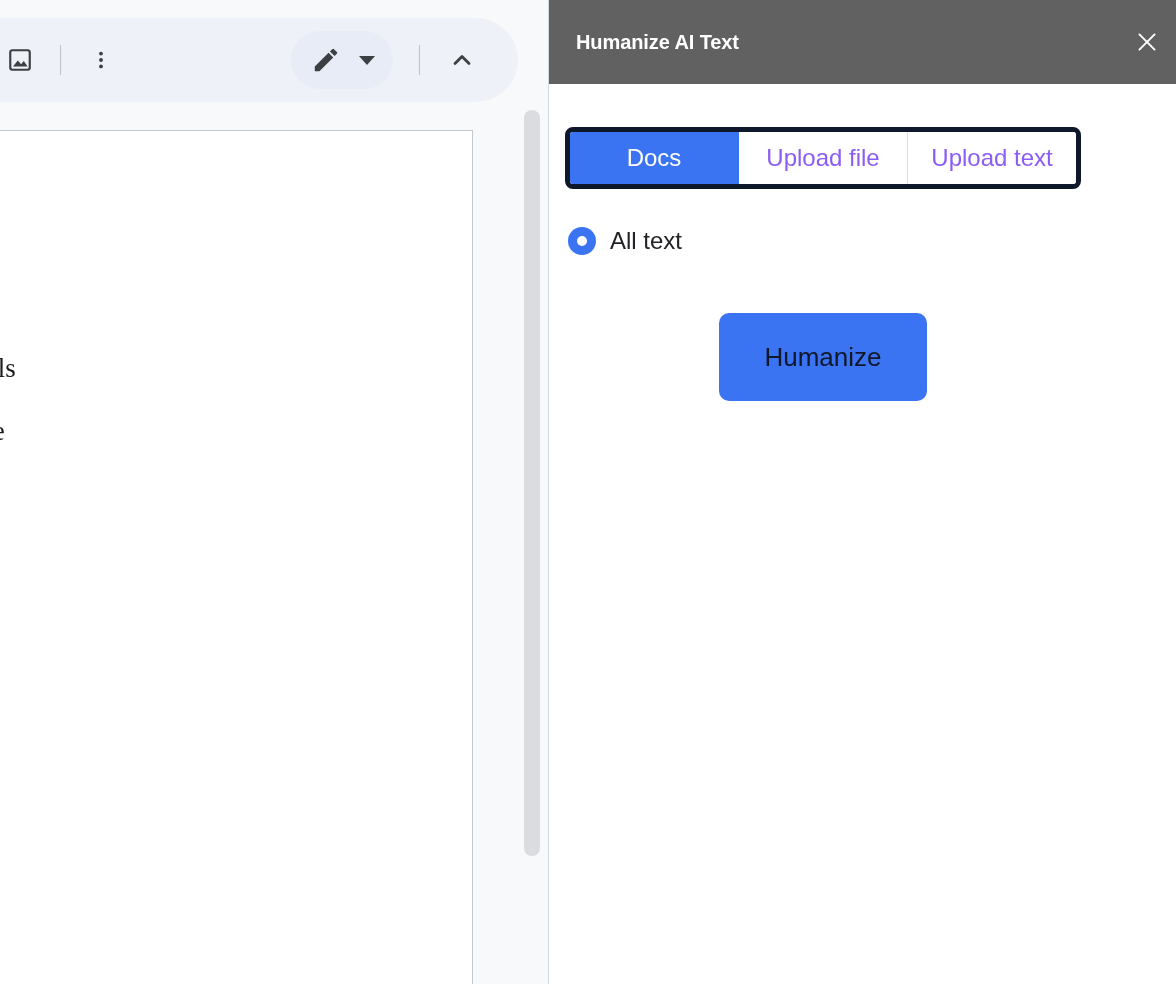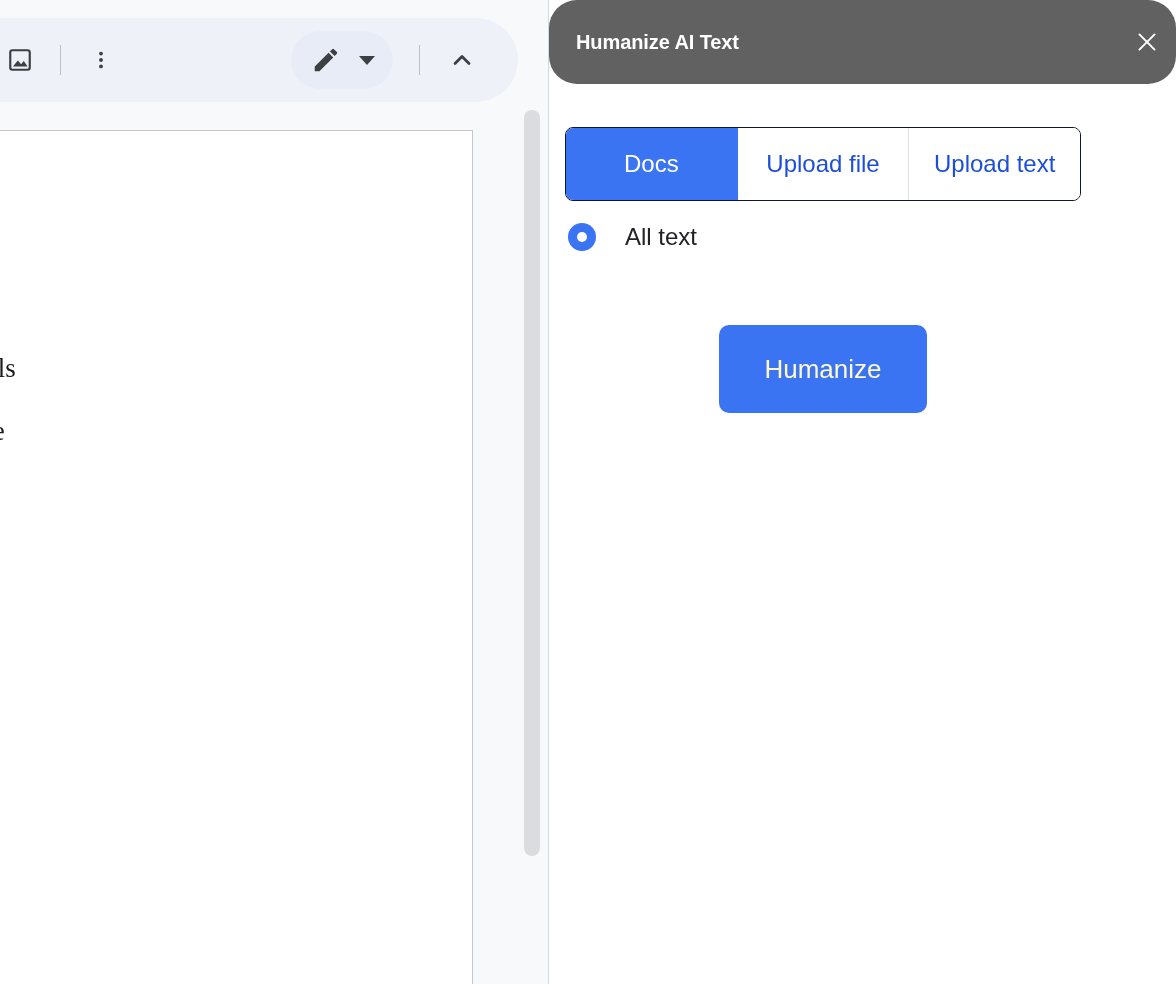--- a/index.html
+++ b/index.html
@@ -139,21 +139,20 @@
     flex-direction: column;
   }
 
   #panel-header {
     height: 84px;
     background: #616161;
     display: flex;
     align-items: center;
     padding: 0 8px 0 27px;
     flex: none;
-    border-radius: 28px;
   }
   #panel-title {
     color: #ffffff;
     font-size: 20px;
     font-weight: bold;
     letter-spacing: -0.1px;
     flex: 1 1 auto;
   }
   #panel-close {
     width: 42px; height: 42px;
@@ -164,48 +163,49 @@
   #panel-body {
     flex: 1 1 auto;
     padding: 43px 0 0 16px;
     background: #ffffff;
   }
 
   
   #tab-group {
     display: flex;
     width: 516px;
-    height: 74px;
-    border: 1px solid #0f172a;
+    height: 62px;
+    border: 5px solid #0f172a;
     border-radius: 8px;
     overflow: hidden;
   }
   .tab {
     flex: 1 1 0;
     display: flex;
     align-items: center;
     justify-content: center;
     font-size: 24px;
-    color: #1d4ed8;
+    color: #8b5cf6;
     background: #ffffff;
     border-right: 1px solid #dcdfe3;
   }
   .tab:last-child { border-right: none; }
   .tab.active {
     background: #3b74f2;
     color: #ffffff;
     border-right-color: #3b74f2;
   }
 
   
   #radio-group { margin-top: 22px; }
   .radio-row {
     display: flex;
+    align-items: center;
     height: 60px;
-    gap: 29px;
+    gap: 14px;
   }
   .radio-mark {
     width: 28px; height: 28px;
     border-radius: 50%;
     border: 2px solid #c6c9cd;
     background: #ffffff;
     display: flex;
     align-items: center;
     justify-content: center;
     flex: none;
@@ -228,21 +228,21 @@
 
   
   #action-row {
     display: flex;
     justify-content: center;
     width: 516px;
     margin-top: 42px;
   }
   #humanize-button {
     background: #3b74f2;
-    color: #fef9c3;
+    color: #0f172a;
     font-size: 26px;
     font-family: "Liberation Sans", sans-serif;
     border: none;
     border-radius: 10px;
     padding: 0 26px;
     height: 88px;
     min-width: 208px;
   }
 </style>
 </head>

